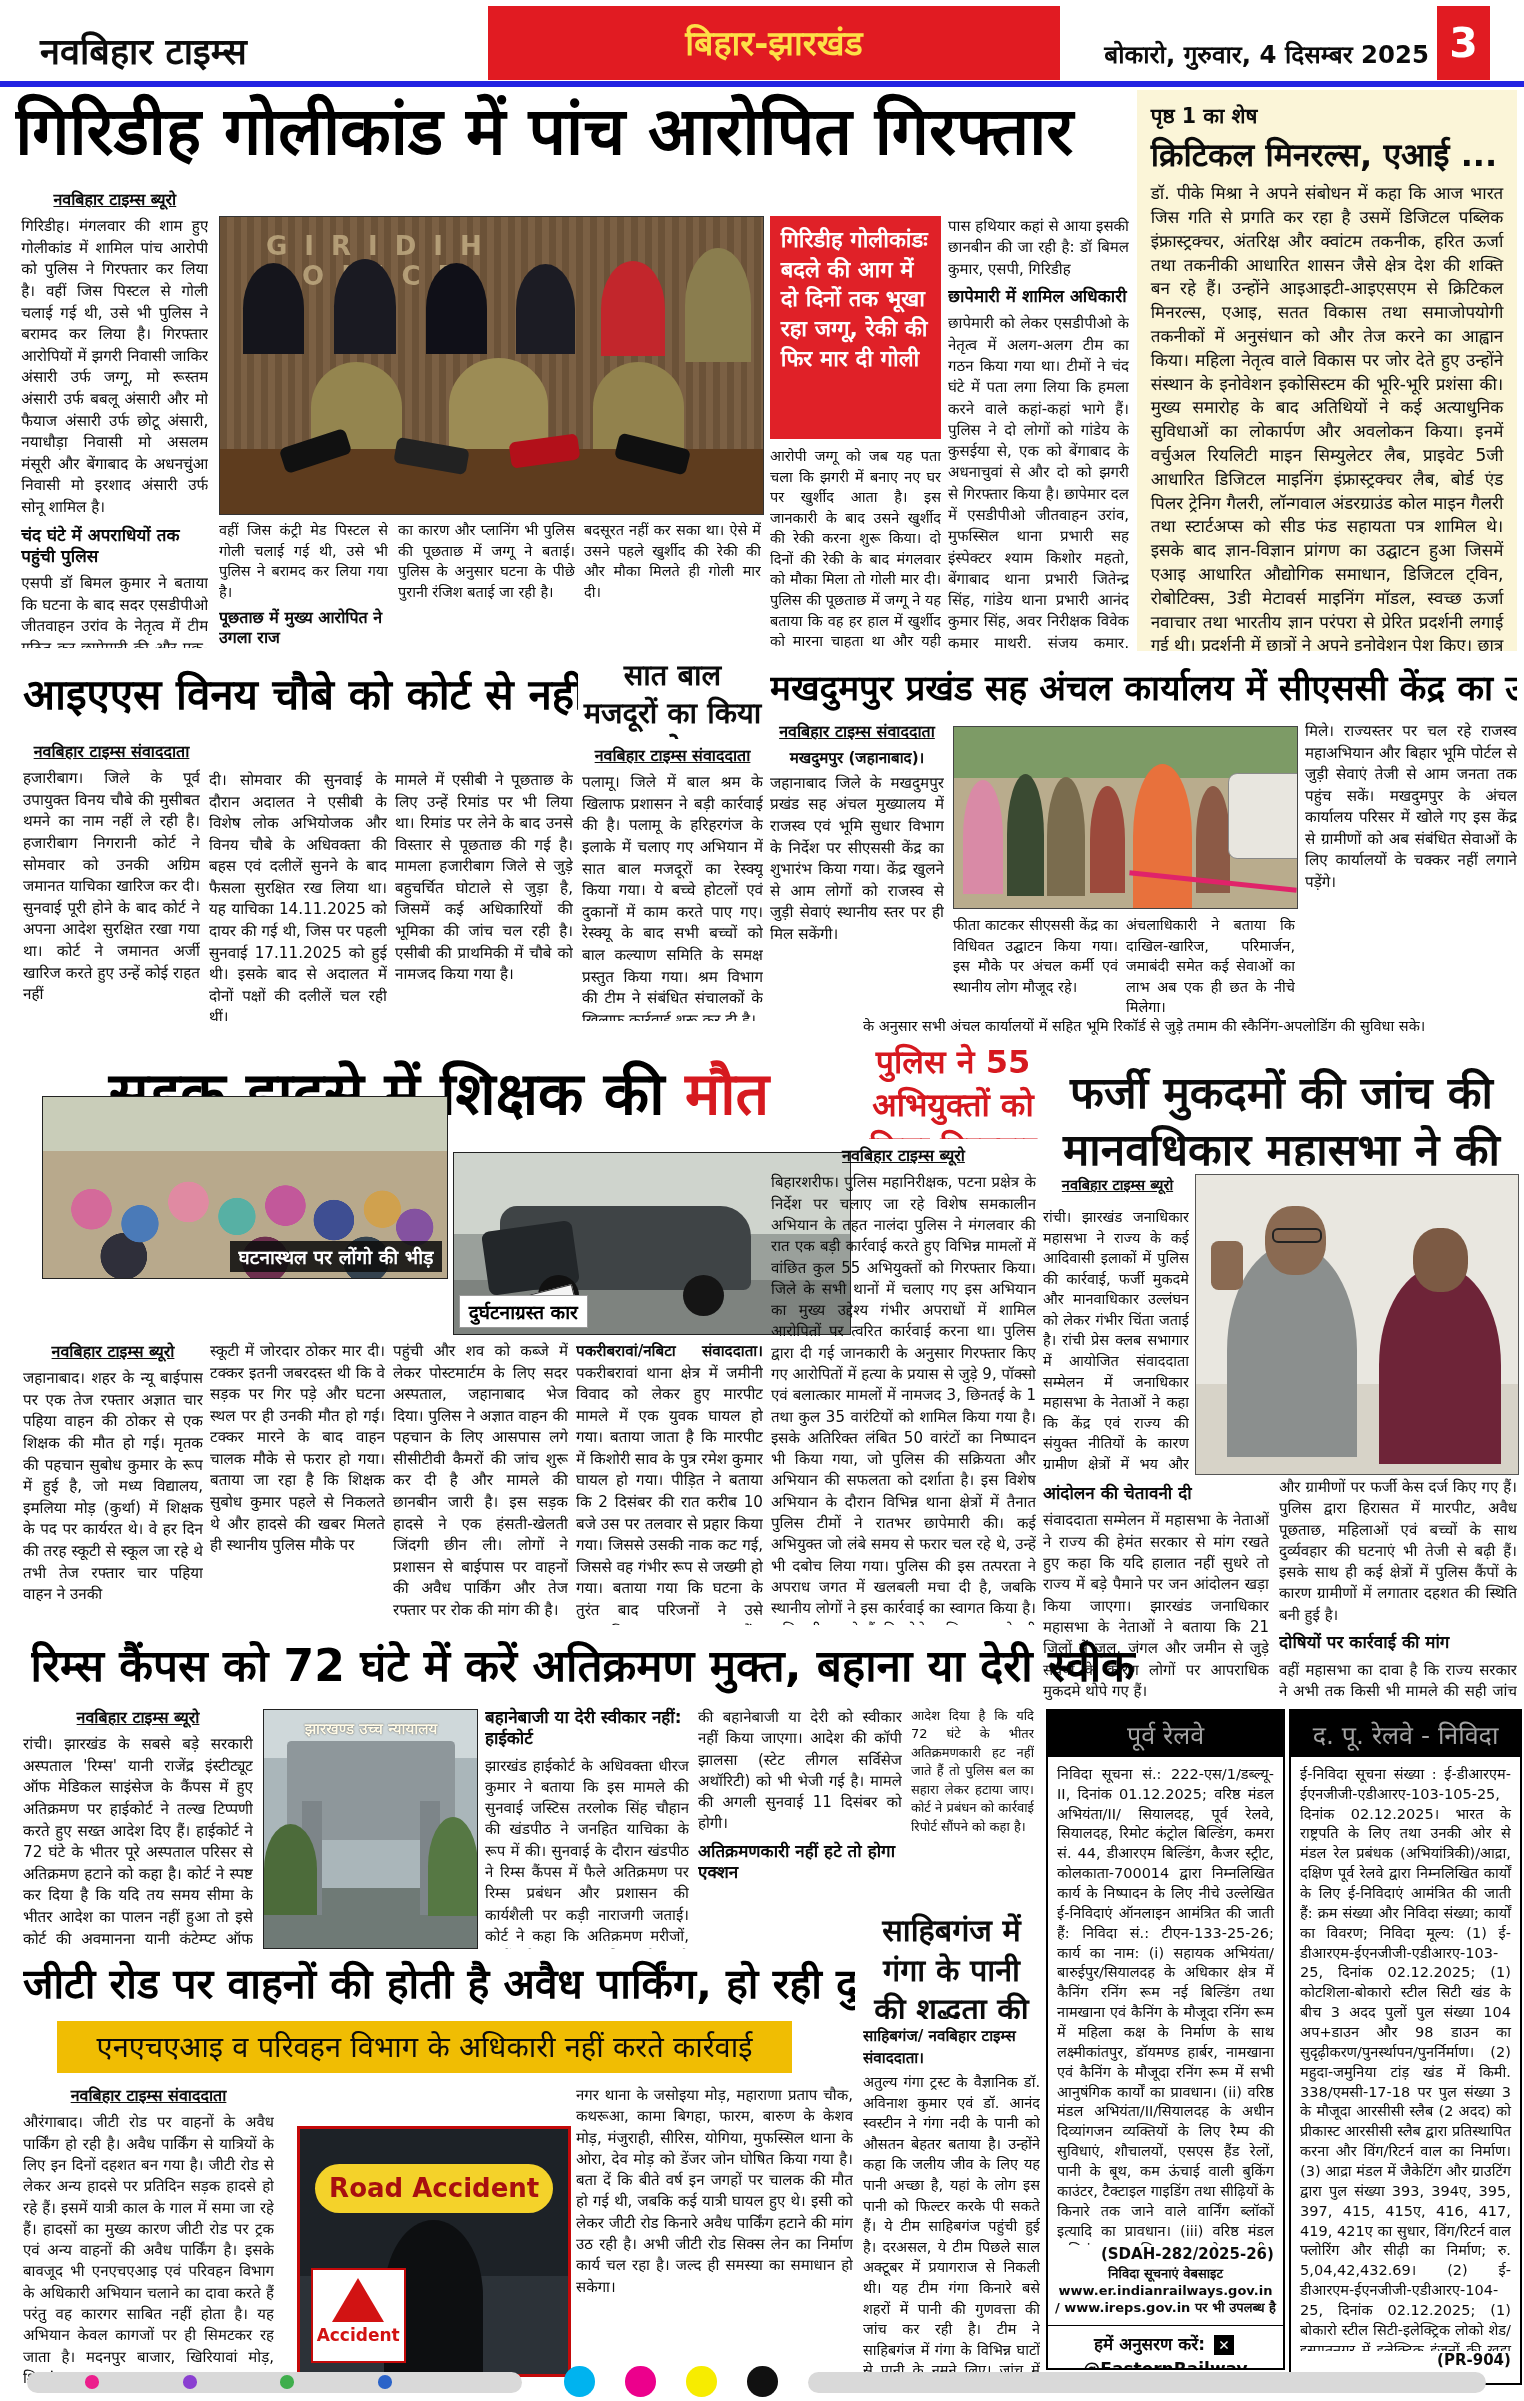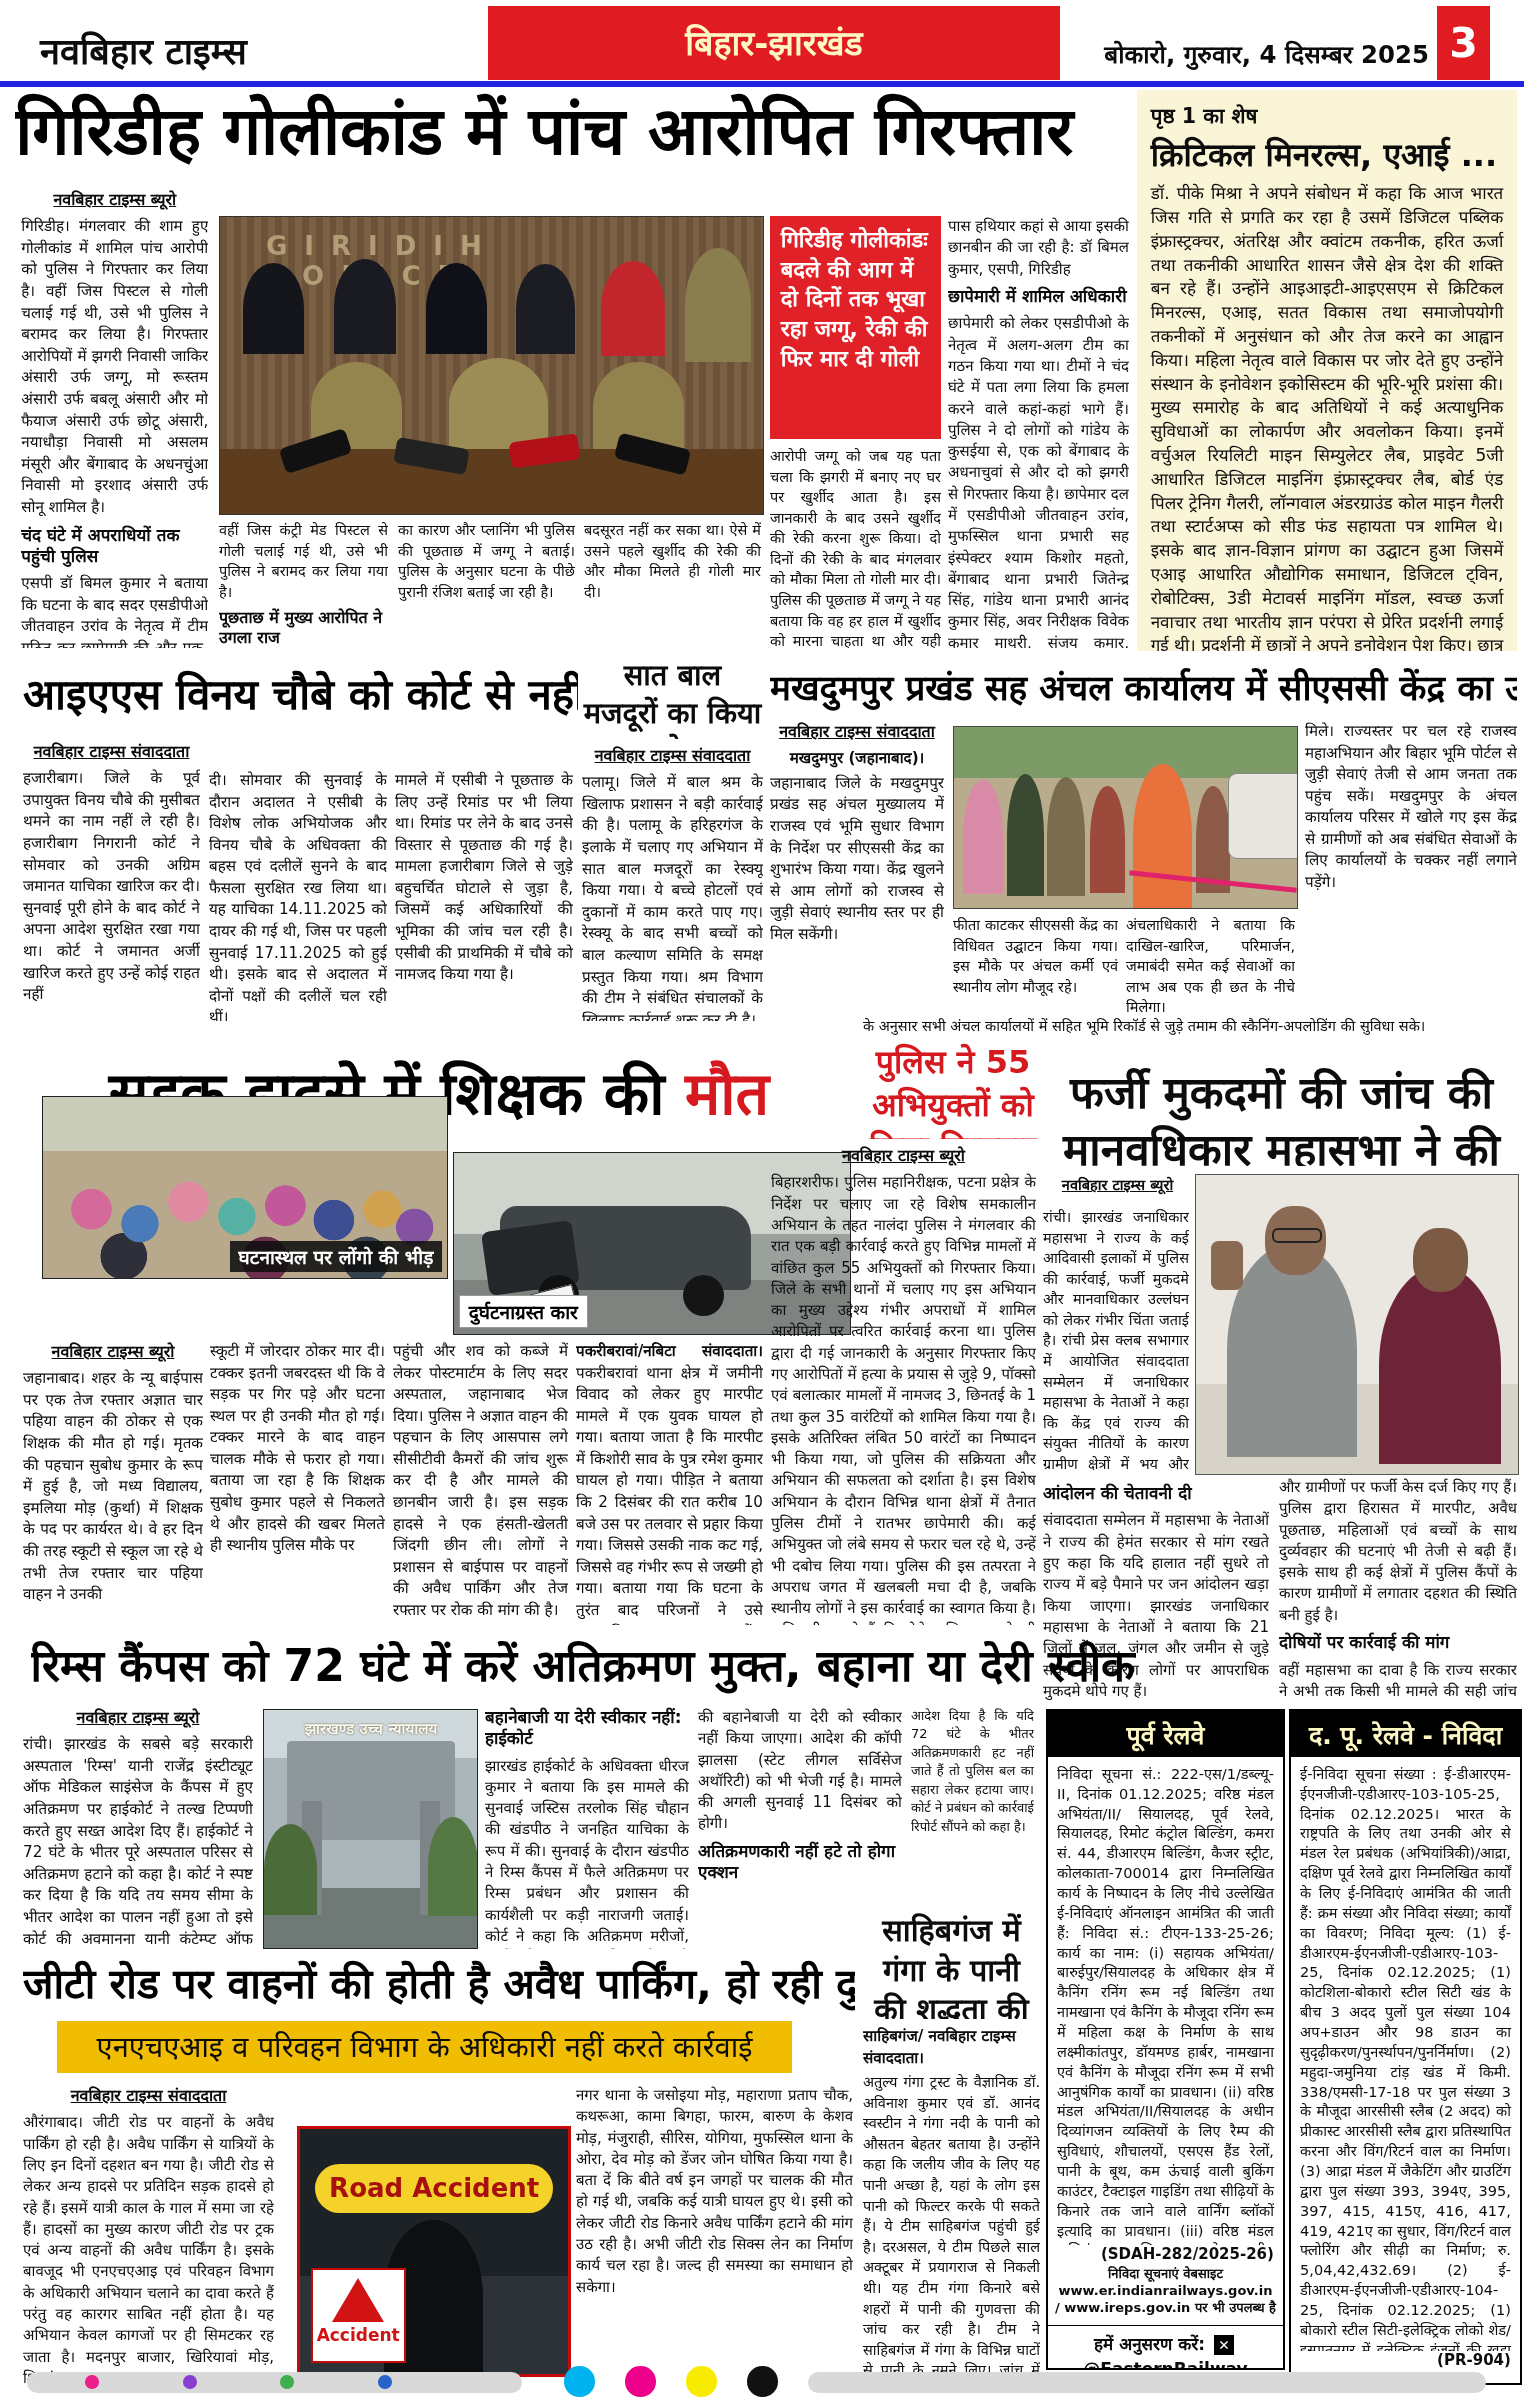--- a/index.html
+++ b/index.html
@@ -11,41 +11,41 @@
   .dl{font-weight:bold;text-align:center;font-size:15.2px;margin-bottom:3px}
   .sub{font-weight:bold;font-size:17px;line-height:1.25;margin:6.1px 0;text-align:left}
   .hl{position:absolute;font-weight:700;white-space:nowrap;overflow:hidden;text-align:center;color:#000}
   .photo{position:absolute;overflow:hidden}
   .cap{position:absolute;background:rgba(15,15,15,.88);color:#fff;font-weight:bold;
        padding:2.3px 9.1px;font-size:19px;white-space:nowrap}
   .capw{position:absolute;background:#fff;color:#000;font-weight:bold;border:0.8px solid #999;
        padding:2.3px 9.1px;font-size:19px;white-space:nowrap}
   .redtxt{color:#d6191f}
   .tender{position:absolute;border:2.3px solid #000;background:#fff;overflow:hidden}
-  .thead{background:#000;color:#fef9c3;text-align:center;font-weight:bold;font-size:25px;padding:6.1px 0}
+  .thead{background:#000;color:#a3a3a3;text-align:center;font-weight:normal;font-size:25px;padding:6.1px 0}
   .tbody{padding:7.6px 9.1px;font-size:14.5px;line-height:1.37;text-align:justify}
   .tref{text-align:right;font-weight:bold;padding:0 9.1px;font-size:15px}
   .tnote{text-align:center;font-weight:bold;font-size:13px;padding:3px 6.1px;line-height:1.3}
   .follow{border-top:1.5px solid #000;margin-top:4.6px;padding:6.1px 4.6px;text-align:center;
           font-weight:bold;font-size:17px;line-height:1.5}
   .xicon{display:inline-block;width:20px;height:20px;background:#000;color:#fff;text-align:center;
          line-height:20px;font-size:13.7px;font-weight:bold;vertical-align:middle;margin:0 3px}
   .dot{position:absolute;border-radius:50%}
   .pill{position:absolute;background:#d9d9d9;border-radius:10.7px;height:20.6px}
   .figure{position:absolute;border-radius:50% 50% 0 0}
 </style>
 </head>
 <body>
 
 <div class="page">
 
   <div class="abs" style="left:0;top:0;width:1524px;height:81px">
     <div class="abs" style="left:40px;top:26px;width:396px;font-size:36px;font-weight:800;white-space:nowrap">नवबिहार टाइम्स</div>
     <div class="abs" style="left:488px;top:6.1px;width:572px;height:74px;background:#e11b22;text-align:center">
-      <span style="color:#fef9c3;font-size:34px;font-weight:800;line-height:74px">बिहार-झारखंड</span>
+      <span style="color:#fde047;font-size:34px;font-weight:800;line-height:74px">बिहार-झारखंड</span>
     </div>
     <div class="abs" style="left:1075px;top:37px;width:354px;font-size:24.4px;font-weight:800;text-align:right;white-space:nowrap">बोकारो, गुरुवार, 4 दिसम्बर 2025</div>
     <div class="abs" style="left:1437px;top:6.1px;width:53px;height:74px;background:#e11b22;text-align:center">
       <span style="color:#fff;font-size:41px;font-weight:800;line-height:74px">3</span>
     </div>
     <div class="abs" style="left:0;top:81px;width:1524px;height:6.1px;background:#2222e2"></div>
   </div>
 
   <div class="abs" style="left:1137px;top:90px;width:380px;height:561px;background:#fbf5d8;padding:10.7px 13.7px;box-sizing:border-box;overflow:hidden">
     <div style="font-size:20.6px;font-weight:800">पृष्ठ 1 का शेष</div>

